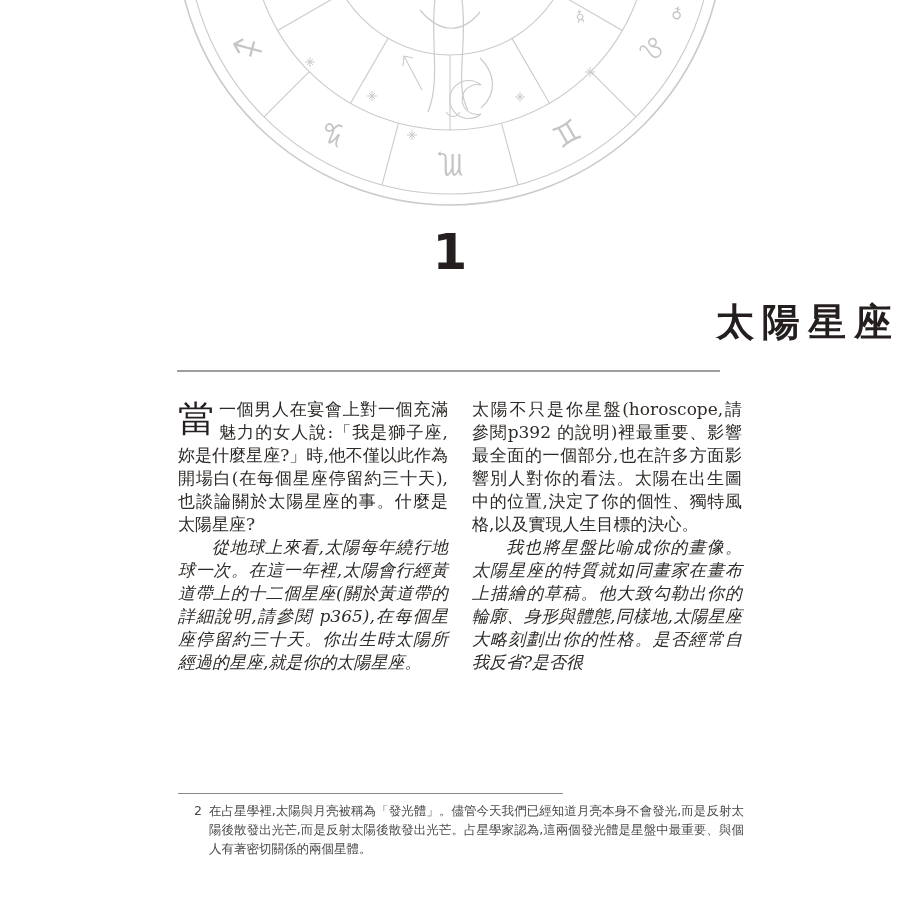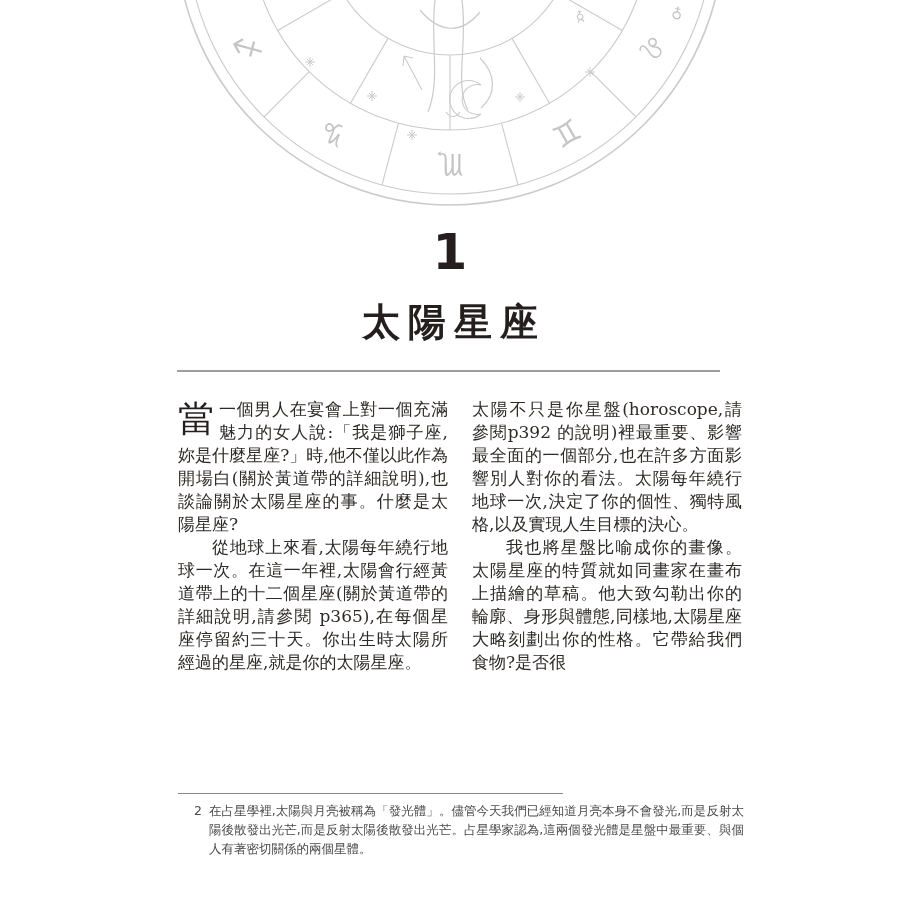--- a/index.html
+++ b/index.html
@@ -12,38 +12,38 @@
   
   .wheel{position:absolute;left:150px;top:0;width:600px;height:212px;}
   .wheel svg{display:block;width:600px;height:212px;}
 
   .chapter-number{
     position:absolute;left:0;top:226px;width:900px;text-align:center;
     font-family:"DejaVu Sans","Liberation Sans",sans-serif;
     font-weight:700;font-size:50px;line-height:52px;color:#241f1e;
   }
   .page-title{
-    position:absolute;left:0;top:299px;width:900px;text-align:center;
+    position:absolute;left:0;top:299px;width:900px;text-align:right;
     font-family:"DejaVu Sans","Liberation Sans",sans-serif;
     font-weight:700;font-size:38px;line-height:46px;color:#241f1e;
     letter-spacing:8px;text-indent:8px;
   }
   .title-divider{
     position:absolute;left:177px;top:370px;width:543px;height:2px;
     background:#9e9e9e;
   }
 
   .columns{
     position:absolute;left:178px;top:398px;width:564px;
     display:flex;gap:24px;
   }
   .col{width:270px;font-size:17px;line-height:23px;text-align:justify;
        text-justify:inter-character;color:#2e2a27;}
   .col p{margin:0;padding:0;}
-  .col p.indent{text-indent:2em;}
+  .col p.indent{text-indent:2em;font-style:italic;}
   .dropcap{
     float:left;font-size:36px;line-height:40px;height:42px;
     margin:1px 5px 0 0;color:#241f1e;
   }
   sup{font-size:10px;line-height:0;vertical-align:super;}
 
   .footnote-divider{
     position:absolute;left:178px;top:793px;width:385px;height:1px;
     background:#8a8a8a;
   }
@@ -106,26 +106,26 @@
   </div>
 
   <div class="chapter-number">1</div>
 
   <div class="page-title">太陽星座</div>
 
   <div class="title-divider"></div>
 
   <div class="columns">
     <div class="col">
-      <p><span class="dropcap">當</span><span>一個男人在宴會上對一個充滿魅力的女人說:「我是獅子座,妳是什麼星座?」時,他不僅以此作為開場白(關於黃道帶的詳細說明),也談論關於太陽星座的事。什麼是太陽星座?</span></p>
+      <p><span class="dropcap">當</span><span>一個男人在宴會上對一個充滿魅力的女人說:「我是獅子座,妳是什麼星座?」時,他不僅以此作為開場白(在每個星座停留約三十天),也談論關於太陽星座的事。什麼是太陽星座?</span></p>
       <p class="indent">從地球上來看,太陽每年繞行地球一次。在這一年裡,太陽會行經黃道帶上的十二個星座(關於黃道帶的詳細說明,請參閱 p365),在每個星座停留約三十天。你出生時太陽所經過的星座,就是你的太陽星座。</p>
     </div>
     <div class="col">
-      <p>太陽不只是你星盤(horoscope,請參閱p392 的說明)裡最重要、影響最全面的一個部分,也在許多方面影響別人對你的看法。太陽每年繞行地球一次,決定了你的個性、獨特風格,以及實現人生目標的決心。</p>
-      <p class="indent">我也將星盤比喻成你的畫像。太陽星座的特質就如同畫家在畫布上描繪的草稿。他大致勾勒出你的輪廓、身形與體態,同樣地,太陽星座大略刻劃出你的性格。它帶給我們食物?是否很</p>
+      <p>太陽不只是你星盤(horoscope,請參閱p392 的說明)裡最重要、影響最全面的一個部分,也在許多方面影響別人對你的看法。太陽在出生圖中的位置,決定了你的個性、獨特風格,以及實現人生目標的決心。</p>
+      <p class="indent">我也將星盤比喻成你的畫像。太陽星座的特質就如同畫家在畫布上描繪的草稿。他大致勾勒出你的輪廓、身形與體態,同樣地,太陽星座大略刻劃出你的性格。是否經常自我反省?是否很</p>
     </div>
   </div>
 
   <div class="footnote-divider"></div>
 
   <div class="footnote">
     <span class="fn-num">2</span>
     <span class="fn-text">在占星學裡,太陽與月亮被稱為「發光體」。儘管今天我們已經知道月亮本身不會發光,而是反射太陽後散發出光芒,而是反射太陽後散發出光芒。占星學家認為,這兩個發光體是星盤中最重要、與個人有著密切關係的兩個星體。</span>
   </div>
 

